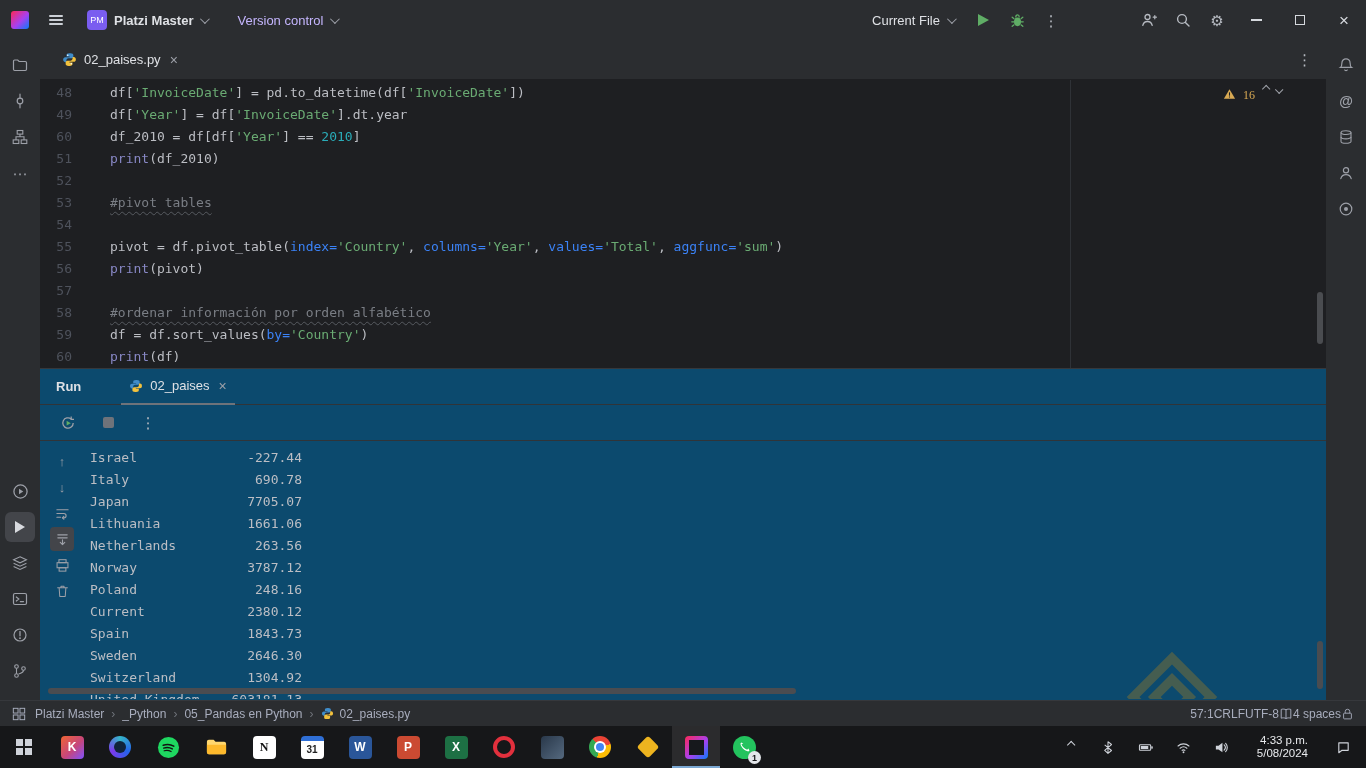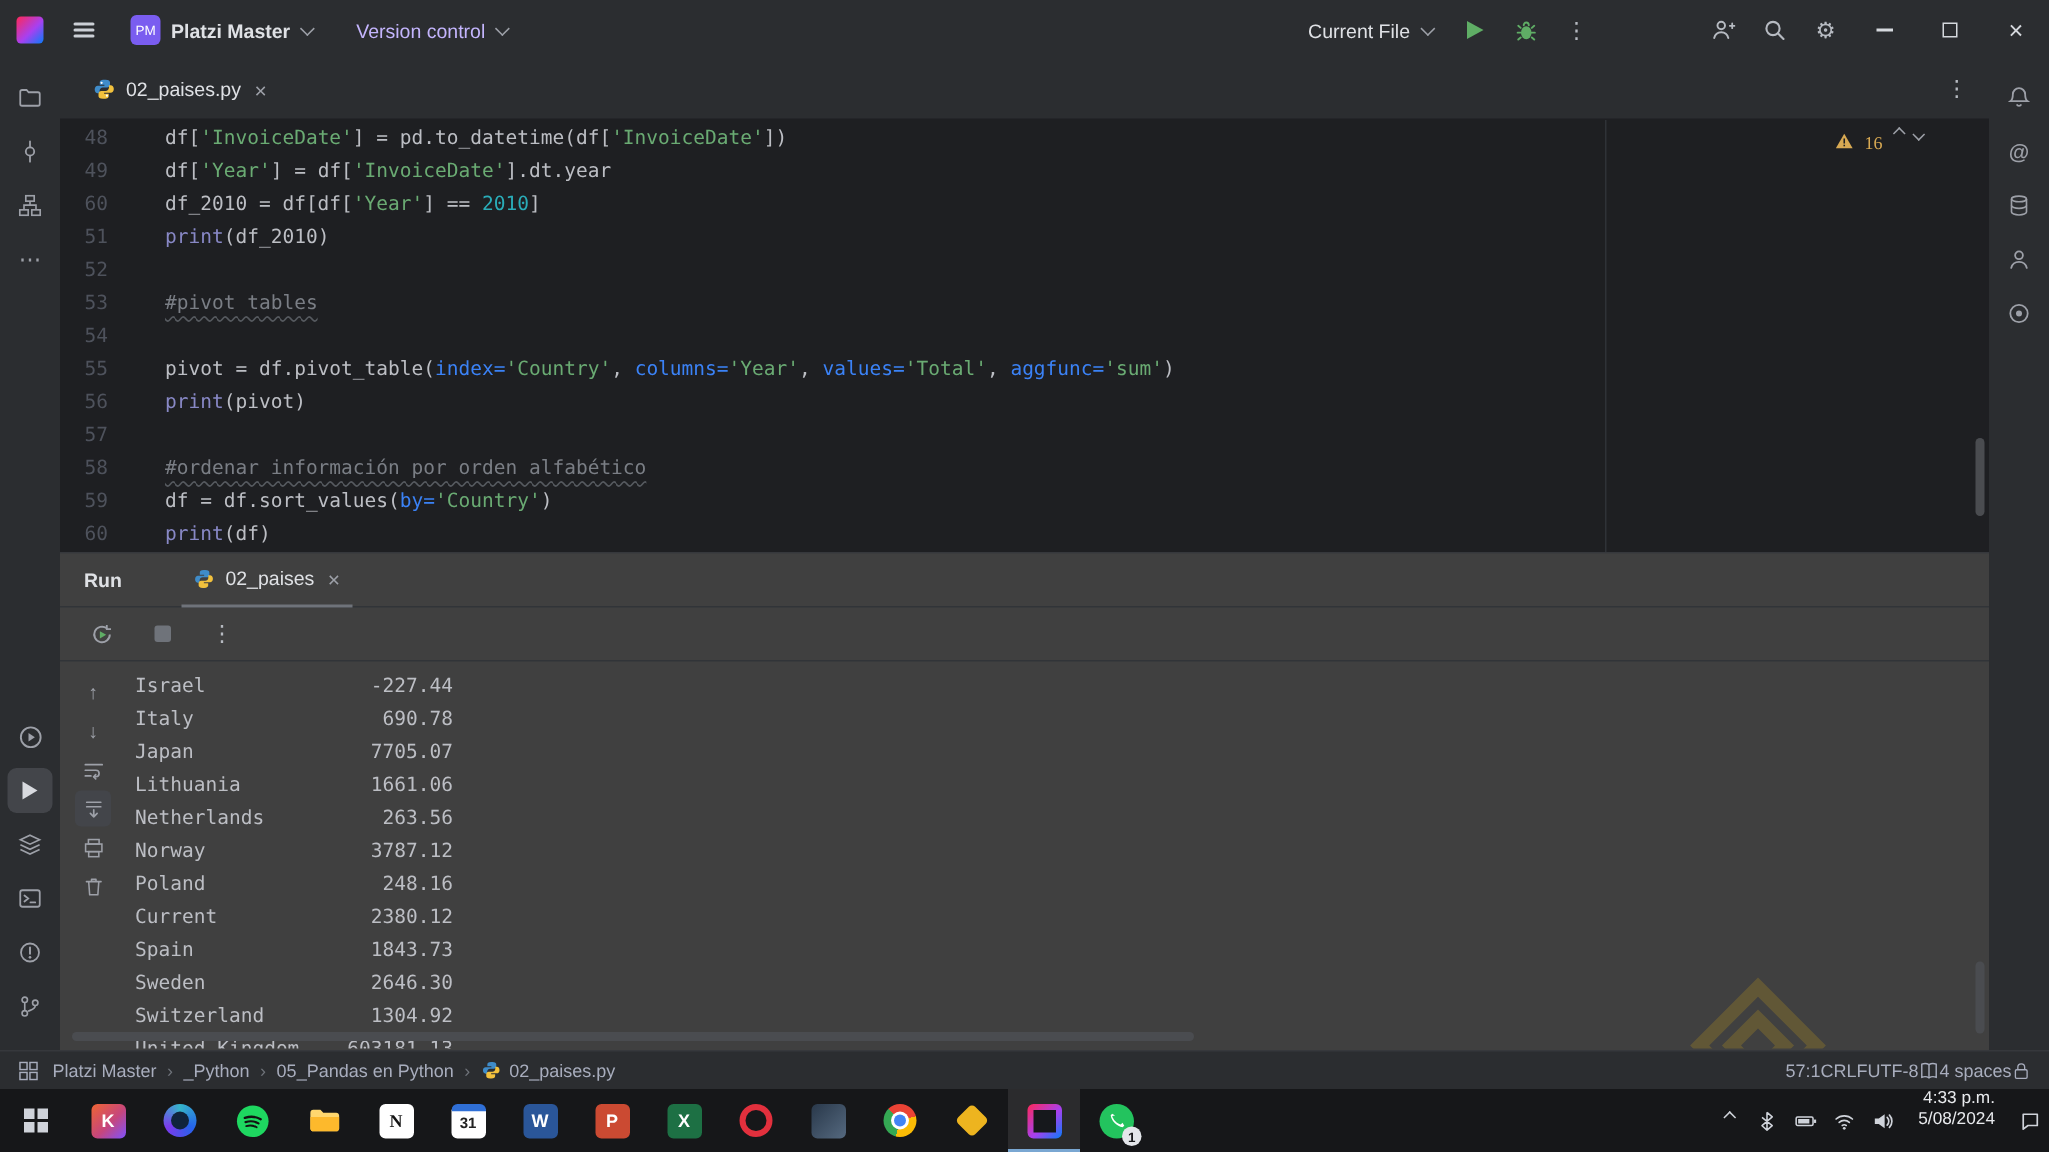--- a/index.html
+++ b/index.html
@@ -58,21 +58,21 @@
 .tok-s{color:#6aab73}
 .tok-n{color:#2aacb8}
 .tok-b{color:#8888c6}
 .tok-p{color:#3b82f6}
 .tok-c{color:#7a7e85;text-decoration:underline wavy #565a60;text-underline-offset:3.5px;text-decoration-thickness:1px}
 .margin-guide{position:absolute;left:1030px;top:0;width:1px;height:288px;background:#2f3237}
 #inspections{position:absolute;top:8px;right:46px;display:flex;gap:7px;font-family:Liberation Serif, serif;font-size:12px;color:#d8a953}
 #ed-vscroll{position:absolute;right:3px;top:212px;width:6px;height:52px;background:#4a4c50;border-radius:3px}
 
 
-#run-panel{position:absolute;left:40px;top:368px;width:1286px;height:332px;background:#404040;border-top:1px solid #36383c}
+#run-panel{position:absolute;left:40px;top:368px;width:1286px;height:332px;background:#0c4a6e;border-top:1px solid #36383c}
 #run-header{height:36px;display:flex;align-items:center;padding-left:16px;border-bottom:1px solid #313438}
 #run-title{font-weight:600;color:#dfe1e5}
 .run-tab{height:36px;display:flex;align-items:center;gap:7px;margin-left:40px;padding:0 8px;border-bottom:2px solid #6f737a;color:#dfe1e5}
 #run-toolbar{height:36px;display:flex;align-items:center;gap:16px;padding-left:16px;border-bottom:1px solid #313438}
 .rt-btn{width:24px;height:24px;display:flex;align-items:center;justify-content:center;border-radius:4px}
 .stop-sq{width:11px;height:11px;border-radius:2px;background:#6f737a}
 #run-body{position:relative;height:258px;overflow:hidden}
 #run-gutter{position:absolute;left:7px;top:8px;width:30px;display:flex;flex-direction:column;align-items:center;gap:2px;color:#9da0a8}
 .rg-btn{width:24px;height:24px;display:flex;align-items:center;justify-content:center;border-radius:4px;font-size:13px;flex:0 0 auto}
 .rg-btn.sel{background:#43454a}
@@ -112,21 +112,21 @@
 .opera{width:22px;height:22px;border-radius:50%;border:4.5px solid #e2303d;background:transparent}
 .appblue{background:linear-gradient(135deg,#29384a,#55697f)}
 .appyellow{width:16px;height:16px;border-radius:3px;background:#edb41f;transform:rotate(45deg)}
 .chrome{width:22px;height:22px;border-radius:50%;background:conic-gradient(from -45deg,#ea4335 0 120deg,#fbbc05 0 240deg,#34a853 0 360deg);position:relative}
 .chrome::before{content:"";position:absolute;inset:5px;border-radius:50%;background:#fff}
 .chrome::after{content:"";position:absolute;inset:7px;border-radius:50%;background:#4285f4}
 .ijtile{width:23px;height:23px;border-radius:4px;background:linear-gradient(135deg,#fe2857,#a840f0 55%,#087cfa);position:relative}
 .ijtile::after{content:"";position:absolute;inset:4px;background:#16181c}
 .whatsapp{width:23px;height:23px;border-radius:50%;background:#23c35e;display:flex;align-items:center;justify-content:center}
 .wa-badge{position:absolute;right:7px;bottom:4px;min-width:13px;height:13px;border-radius:7px;background:#e3e6ea;color:#17181a;font-size:9px;font-weight:700;display:flex;align-items:center;justify-content:center;padding:0 2px}
-#tray{margin-left:auto;display:flex;align-items:flex-start;gap:0;padding-right:0}
+#tray{margin-left:auto;display:flex;align-items:center;gap:12px;padding-right:10px}
 .tray-btn{width:26px;height:42px;display:flex;align-items:center;justify-content:center;flex:0 0 auto}
 #clock{text-align:right;font-size:11.5px;line-height:13.5px;color:#e8eaed;margin:0 10px;white-space:nowrap}
 </style>
 </head>
 <body>
 
 <div id="screen">
 
   <header id="titlebar">
     <div class="ij-logo"></div>

